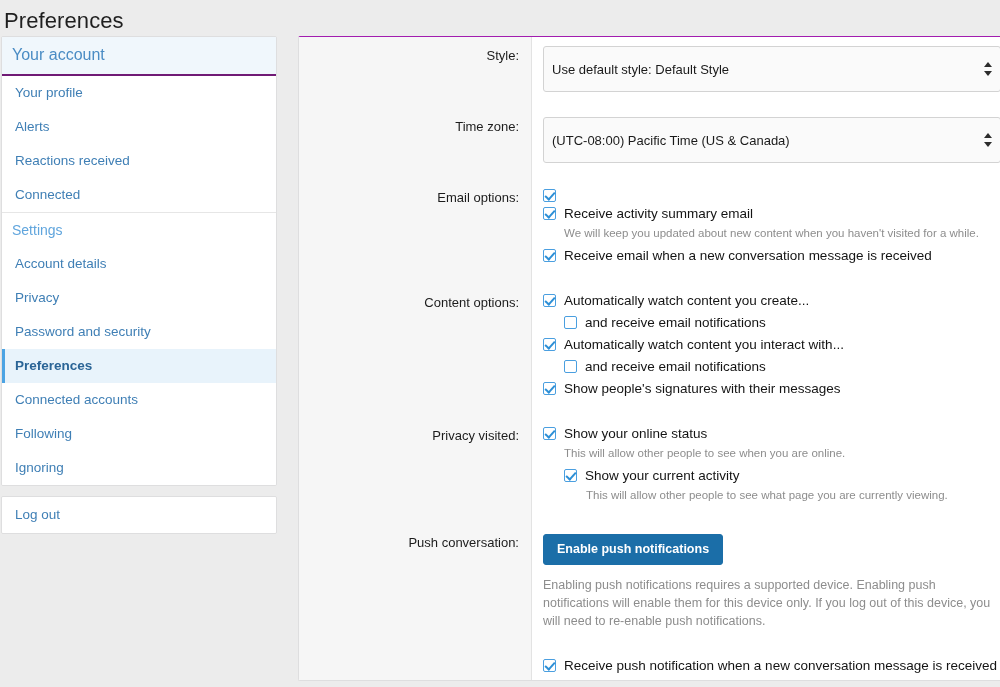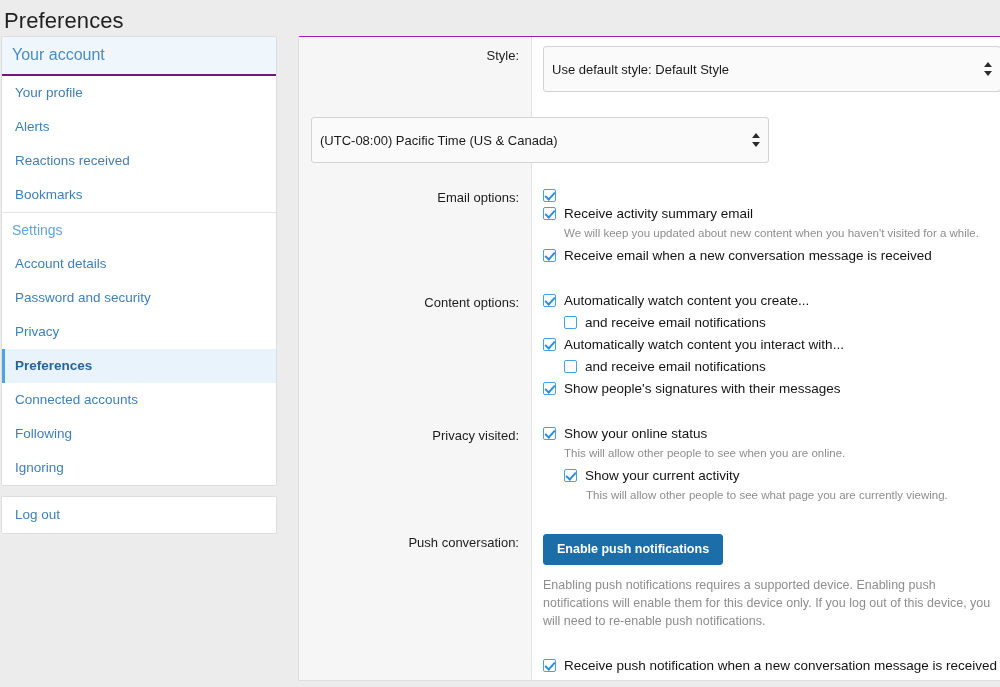--- a/index.html
+++ b/index.html
@@ -234,26 +234,26 @@
 
 <div class="shell">
 
   <nav class="sidebar">
 
     <div class="side-block">
       <div class="side-header">Your account</div>
       <a class="side-item">Your profile</a>
       <a class="side-item">Alerts</a>
       <a class="side-item">Reactions received</a>
-      <a class="side-item">Bookmarks</a>
+      <a class="side-item">Connected</a>
 
       <div class="side-sub">Settings</div>
       <a class="side-item">Account details</a>
+      <a class="side-item">Privacy</a>
       <a class="side-item">Password and security</a>
-      <a class="side-item">Privacy</a>
       <a class="side-item active">Preferences</a>
       <a class="side-item">Connected accounts</a>
       <a class="side-item">Following</a>
       <a class="side-item">Ignoring</a>
     </div>
 
     <div class="side-block">
       <a class="side-item logout">Log out</a>
     </div>
 
@@ -268,20 +268,21 @@
           <span>Use default style: Default Style</span>
           <span class="spin">
               <i class="up"></i>
               <i class="down"></i>
             </span>
         </div>
       </div>
     </div>
 
     <div class="row gapped">
+      <div class="row-label">Time zone:</div>
       <div class="row-field">
         <div class="sel">
           <span>(UTC-08:00) Pacific Time (US &amp; Canada)</span>
           <span class="spin">
               <i class="up"></i>
               <i class="down"></i>
             </span>
         </div>
       </div>
     </div>

